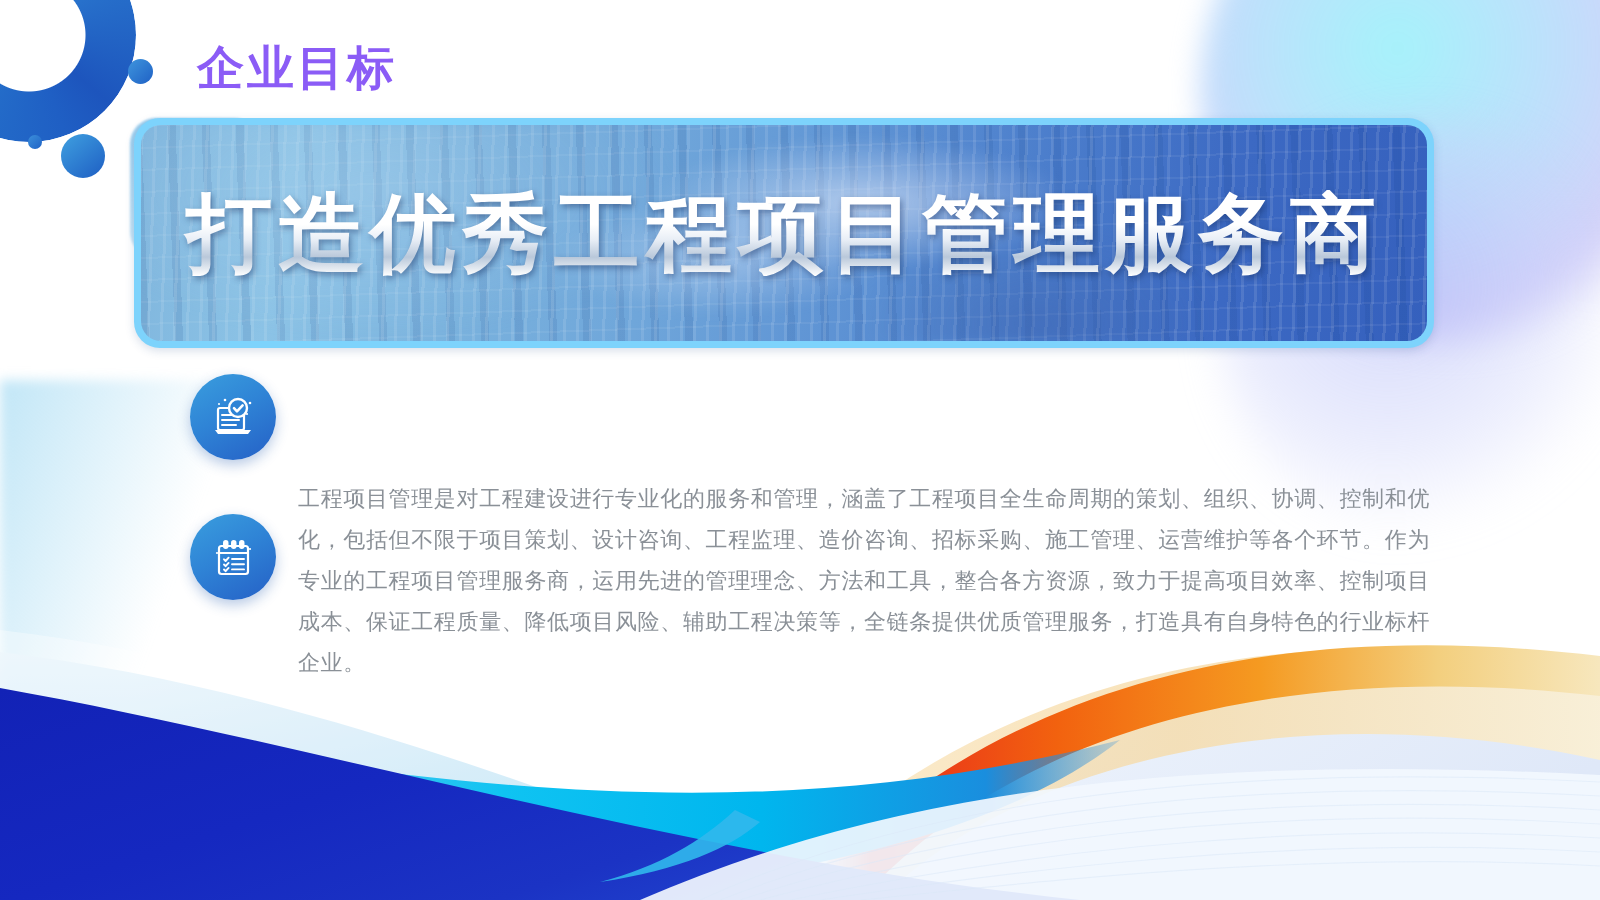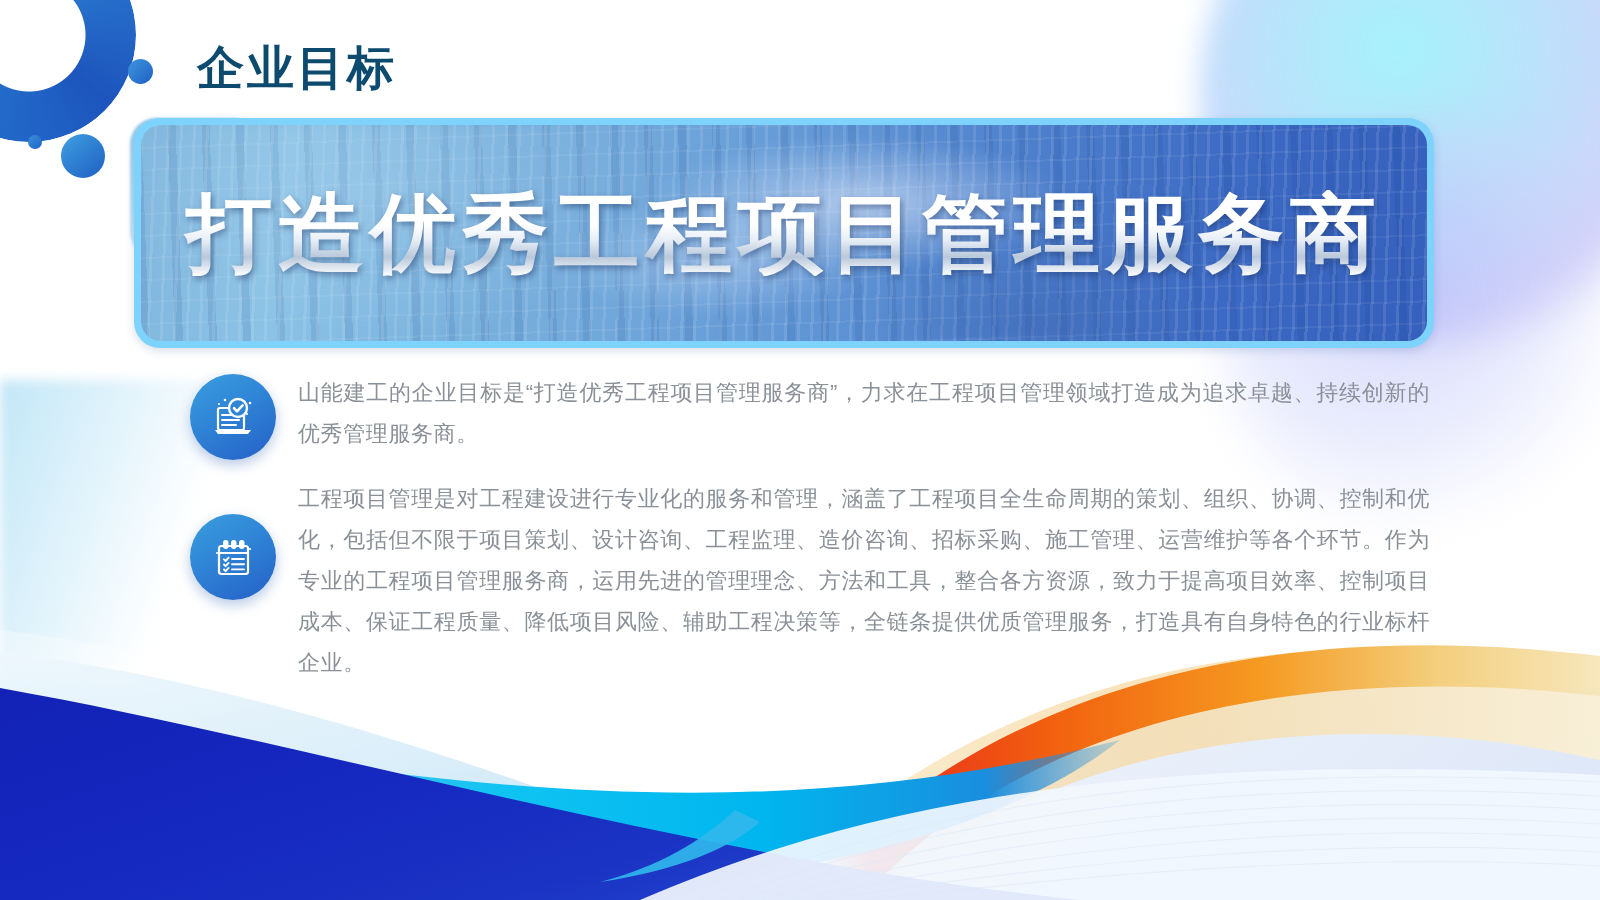--- a/index.html
+++ b/index.html
@@ -67,21 +67,21 @@
 
   
   .waves{position:absolute;left:0;bottom:0;width:1600px;height:330px;}
   .waves svg{display:block;width:1600px;height:330px;}
 
   
   .page-title{
     position:absolute;left:197px;top:44px;
     font-size:47px;line-height:1;
     font-weight:bold;
-    color:#0c4a6e;
+    color:#8b5cf6;
     letter-spacing:3px;
     white-space:nowrap;
   }
 
   
   .hero{
     position:absolute;left:134px;top:118px;
     width:1300px;height:230px;
     border-radius:26px;
     background:#7dd3fc;
@@ -210,23 +210,20 @@
           <line x1="13" y1="22" x2="25" y2="22" stroke="#ffffff" stroke-width="2" stroke-linecap="round"></line>
           <line x1="13" y1="27" x2="30" y2="27" stroke="#ffffff" stroke-width="2" stroke-linecap="round"></line>
           <line x1="13" y1="32" x2="27" y2="32" stroke="#ffffff" stroke-width="2" stroke-linecap="round"></line>
           <circle cx="29" cy="15" r="9" fill="#2f84d6" stroke="#ffffff" stroke-width="2.4"></circle>
           <path d="M25 15.2l3 3.2 5.6-6" stroke="#ffffff" stroke-width="2.6" stroke-linecap="round" stroke-linejoin="round" fill="none"></path>
           <circle cx="16" cy="7" r="1.3" fill="#ffffff"></circle>
           <circle cx="41" cy="10" r="1.3" fill="#ffffff"></circle>
           <circle cx="38" cy="21" r="1.1" fill="#ffffff"></circle>
           <circle cx="10" cy="11" r="1" fill="#ffffff"></circle>
         </svg>
-      </div>
-      <div class="para">
-        <p>山能建工的企业目标是“打造优秀工程项目管理服务商”，力求在工程项目管理领域打造成为追求卓越、持续创新的优秀管理服务商。</p>
       </div>
     </div>
 
     <div class="block block-2">
       <div class="badge">
         <svg width="48" height="48" viewBox="0 0 48 48" fill="none" aria-hidden="true">
           <rect x="10" y="13" width="29" height="28" rx="2.5" stroke="#ffffff" stroke-width="2.2"></rect>
           <line x1="10" y1="20" x2="39" y2="20" stroke="#ffffff" stroke-width="2"></line>
           <rect x="14" y="7" width="5.5" height="9" rx="2.7" fill="#ffffff"></rect>
           <rect x="22" y="7" width="5.5" height="9" rx="2.7" fill="#ffffff"></rect>

